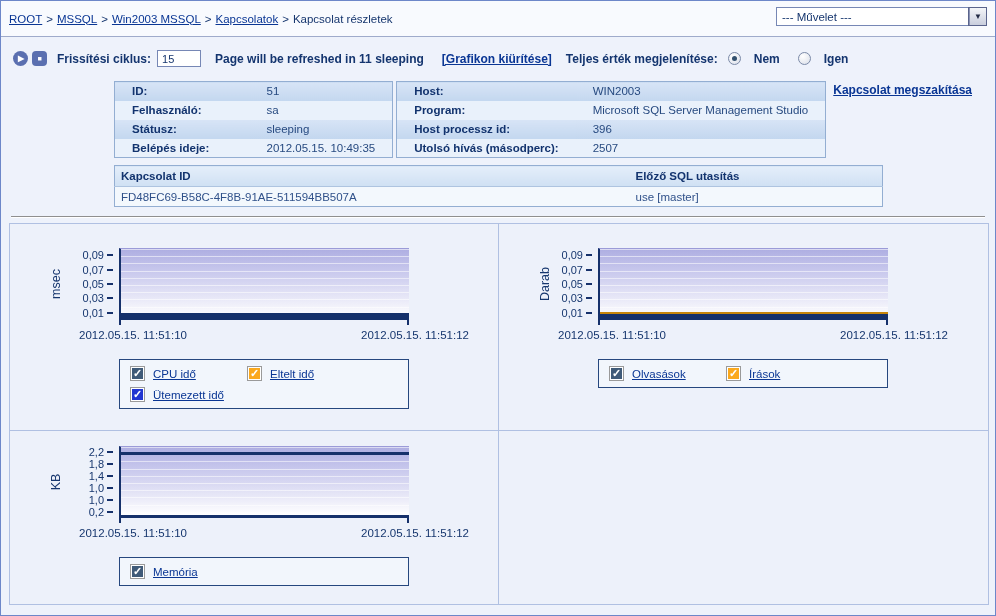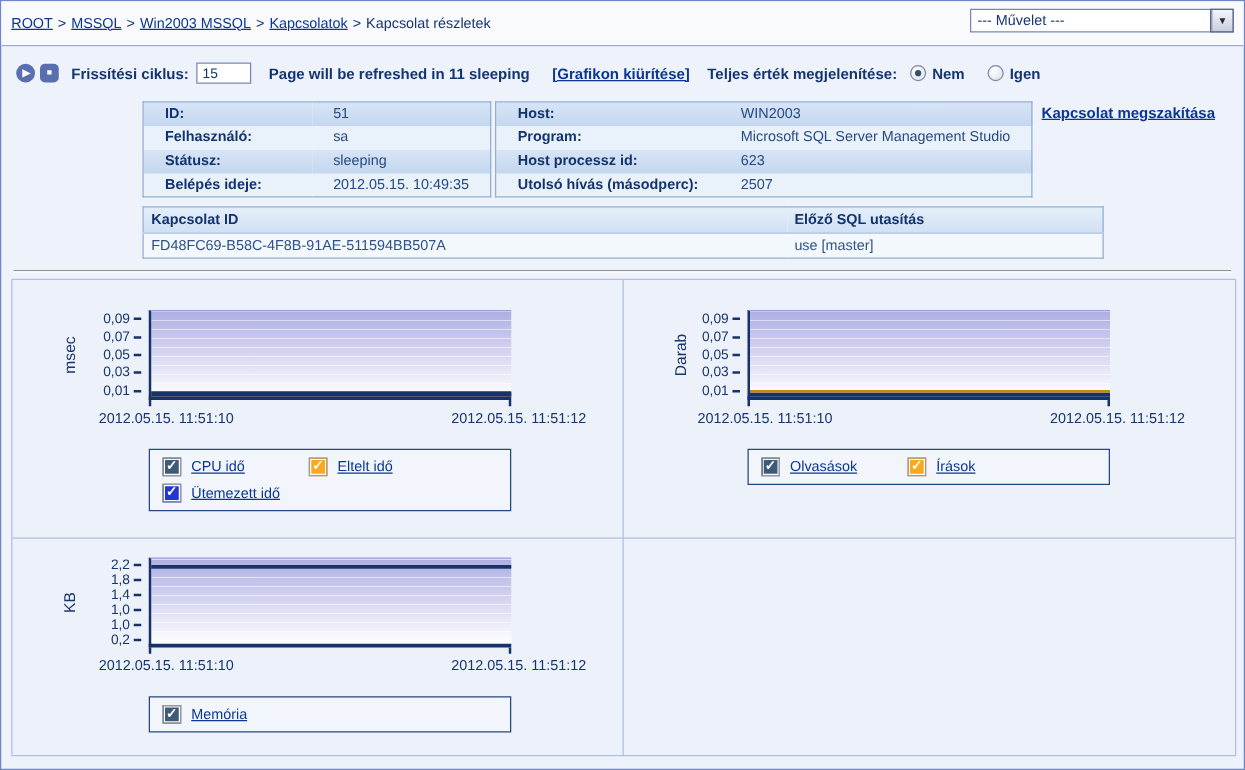--- a/index.html
+++ b/index.html
@@ -70,21 +70,21 @@
     margin: 0 6px;
     border: 1px solid #7687b5;
     font-family: "Liberation Sans", sans-serif;
     font-size: 11px; color: #16366e;
     padding-left: 4px;
   }
   .refresh-msg { margin-left: 8px; }
   .clear-link { margin-left: 18px; color: #0a3694; text-decoration: underline; cursor: pointer; text-align: center; }
   .fullvalue-label { margin-left: 14px; }
   .radio-group { display: flex; align-items: center; margin-left: 10px; gap: 18px; }
-  .radio-opt { display: flex; align-items: center; gap: 5px; cursor: pointer; }
+  .radio-opt { display: flex; align-items: center; gap: 13px; cursor: pointer; }
   .radio {
     position: relative; width: 13px; height: 13px; border-radius: 50%;
     border: 1px solid #7b8aa8;
     background: radial-gradient(circle at 35% 30%, #ffffff, #d9dee8);
   }
   .radio.on::after {
     content: ""; position: absolute; left: 3px; top: 3px;
     width: 5px; height: 5px; border-radius: 50%;
     background: #32506e;
   }
@@ -265,21 +265,21 @@
           <tr>
             <td class="k">Host:</td>
             <td class="v">WIN2003</td>
           </tr>
       <tr>
             <td class="k">Program:</td>
             <td class="v">Microsoft SQL Server Management Studio</td>
           </tr>
       <tr>
             <td class="k">Host processz id:</td>
-            <td class="v">623</td>
+            <td class="v">396</td>
           </tr>
       <tr>
             <td class="k">Utolsó hívás (másodperc):</td>
             <td class="v">2507</td>
           </tr>
     </tbody>
       </table>
     <a class="disconnect-link">Kapcsolat megszakítása</a>
   </div>
 

